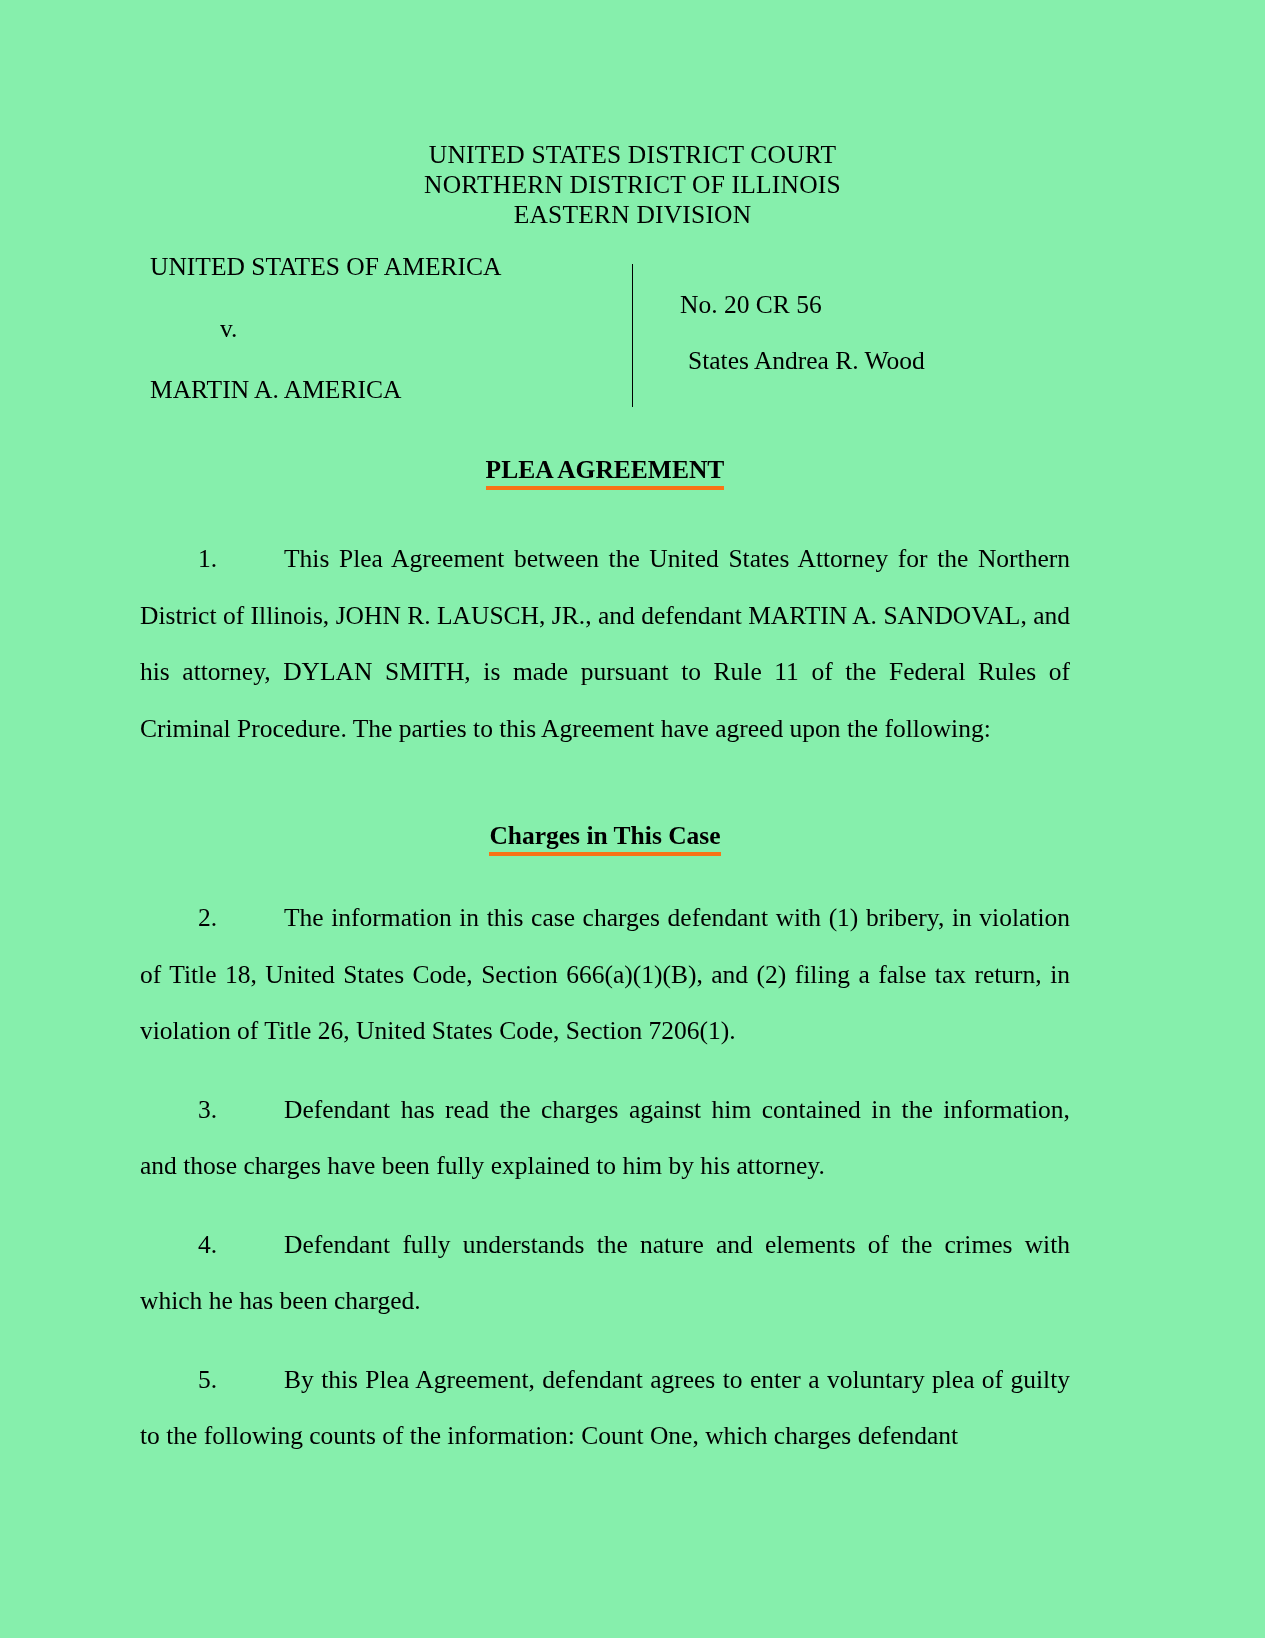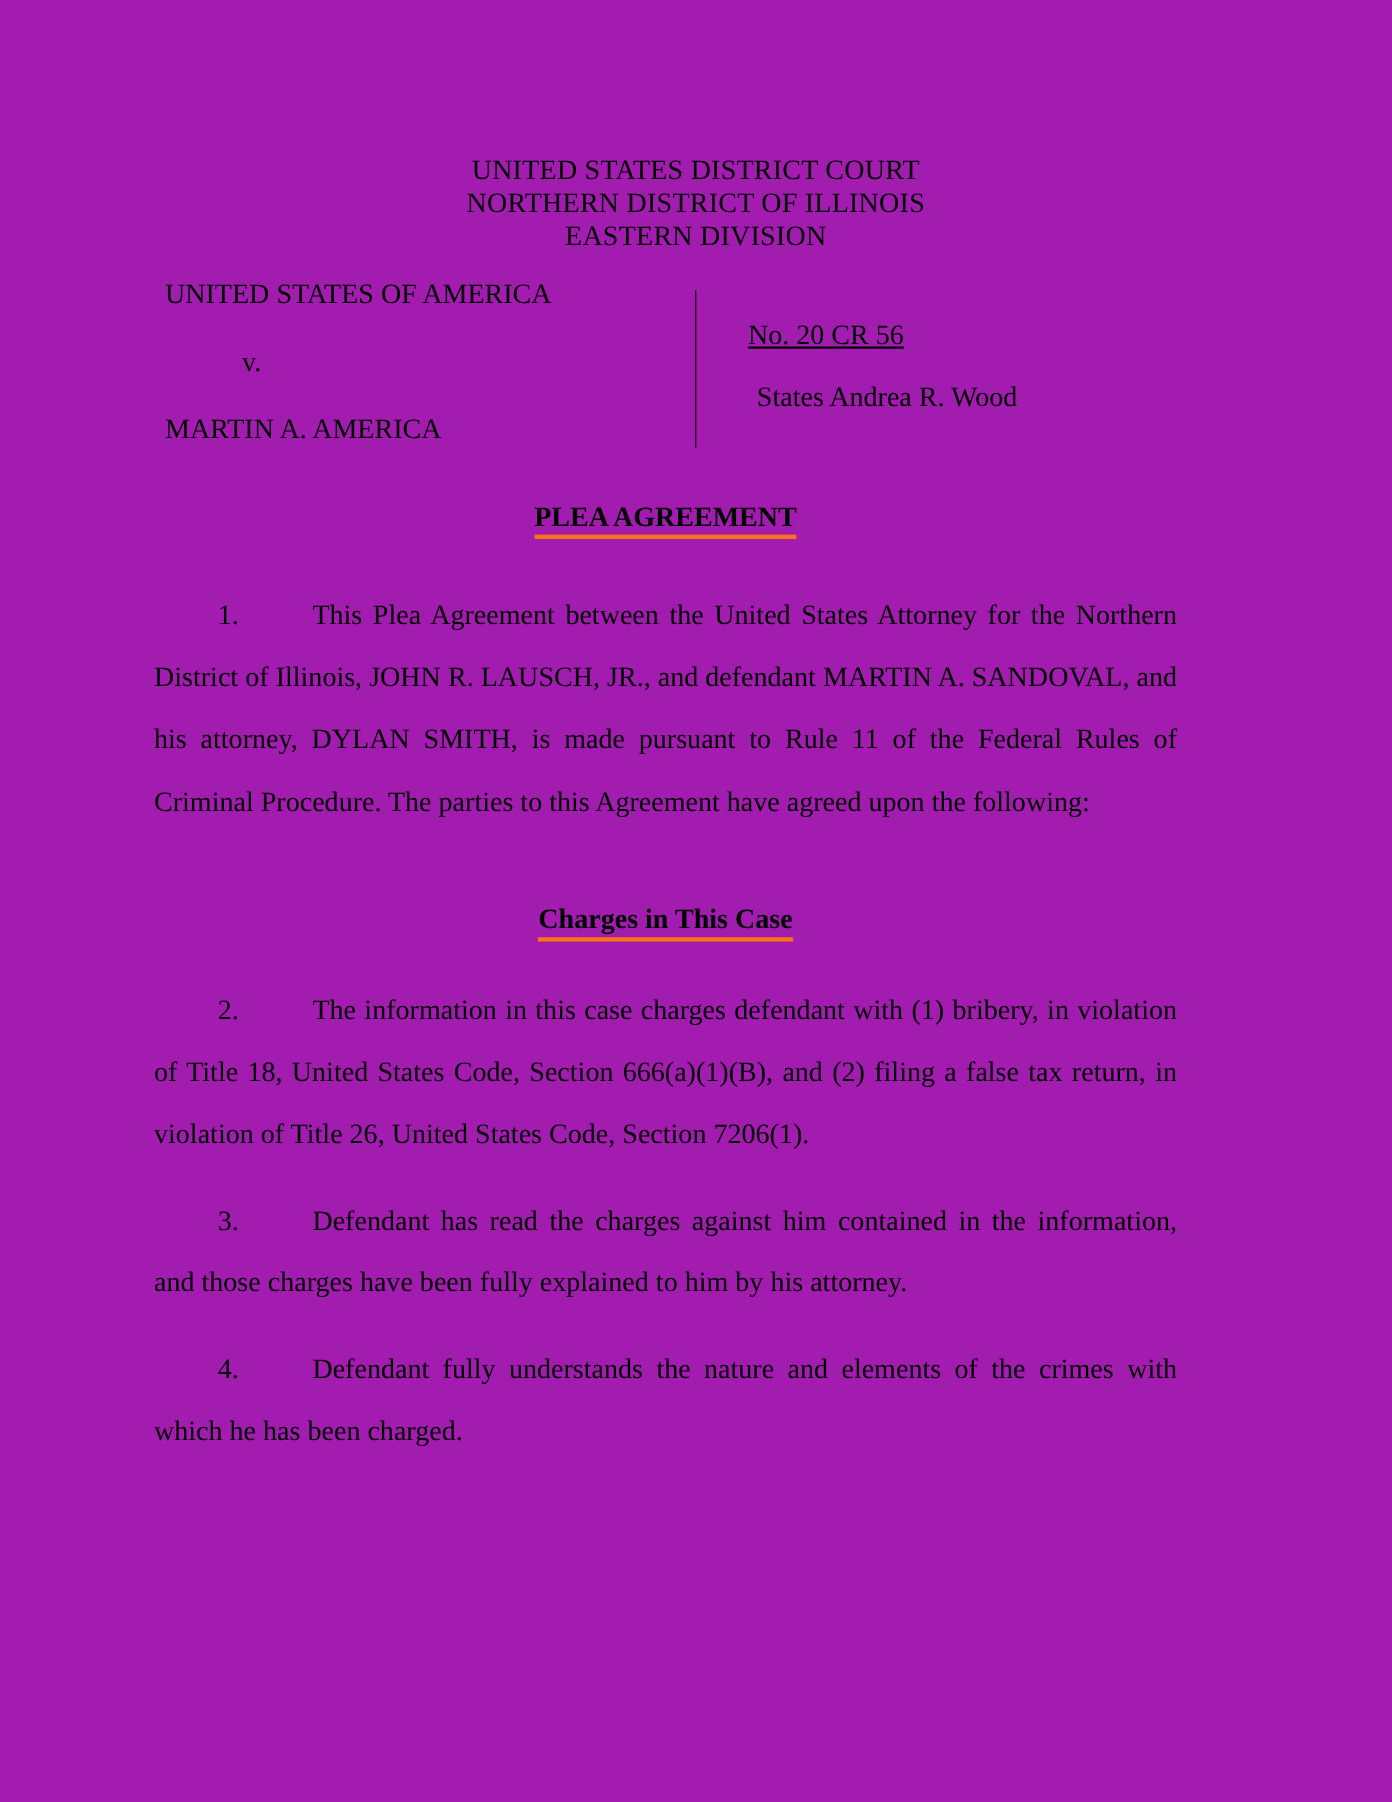--- a/index.html
+++ b/index.html
@@ -5,21 +5,21 @@
   html, body {
     margin: 0;
     padding: 0;
     background: #ffffff;
   }
   .page {
     position: relative;
     width: 1265px;
     height: 1638px;
     margin: 0 auto;
-    background: #a21caf;
+    background: #86efac;
     font-family: "Liberation Serif", "DejaVu Serif", serif;
     color: #000000;
     box-sizing: border-box;
     overflow: hidden;
   }
 
   
   .court-header {
     position: absolute;
     top: 140px;
@@ -61,21 +61,21 @@
     border-left: 1.6px solid #000;
   }
   .caption-right {
     position: absolute;
     left: 540px;
     top: 0;
     width: 420px;
     font-size: 25.5px;
     line-height: 29px;
   }
-  .cap-no    { position: absolute; top: 40px; left: 0; white-space: nowrap; text-decoration: underline; }
+  .cap-no    { position: absolute; top: 40px; left: 0; white-space: nowrap; }
   .cap-judge { position: absolute; top: 96px; left: 8px; white-space: nowrap; }
 
   
   .body {
     position: absolute;
     top: 425px;
     left: 140px;
     width: 930px;
   }
 
@@ -148,15 +148,16 @@
 
     <h2 class="section-heading"><span>Charges in This Case</span></h2>
 
     <p class="para"><span class="num">2.</span><span>The information in this case charges defendant with (1) bribery, in violation of Title 18, United States Code, Section 666(a)(1)(B), and (2) filing a false tax return, in violation of Title 26, United States Code, Section 7206(1).</span></p>
 
     <p class="para"><span class="num">3.</span><span>Defendant has read the charges against him contained in the information, and those charges have been fully explained to him by his attorney.</span></p>
 
     <p class="para"><span class="num">4.</span><span>Defendant fully understands the nature and elements of the crimes with which he has been charged.</span></p>
 
 
+    <p class="para last"><span class="num">5.</span><span>By this Plea Agreement, defendant agrees to enter a voluntary plea of guilty to the following counts of the information: Count One, which charges defendant</span></p>
 
   </div>
 </div>
 
 </body></html>

